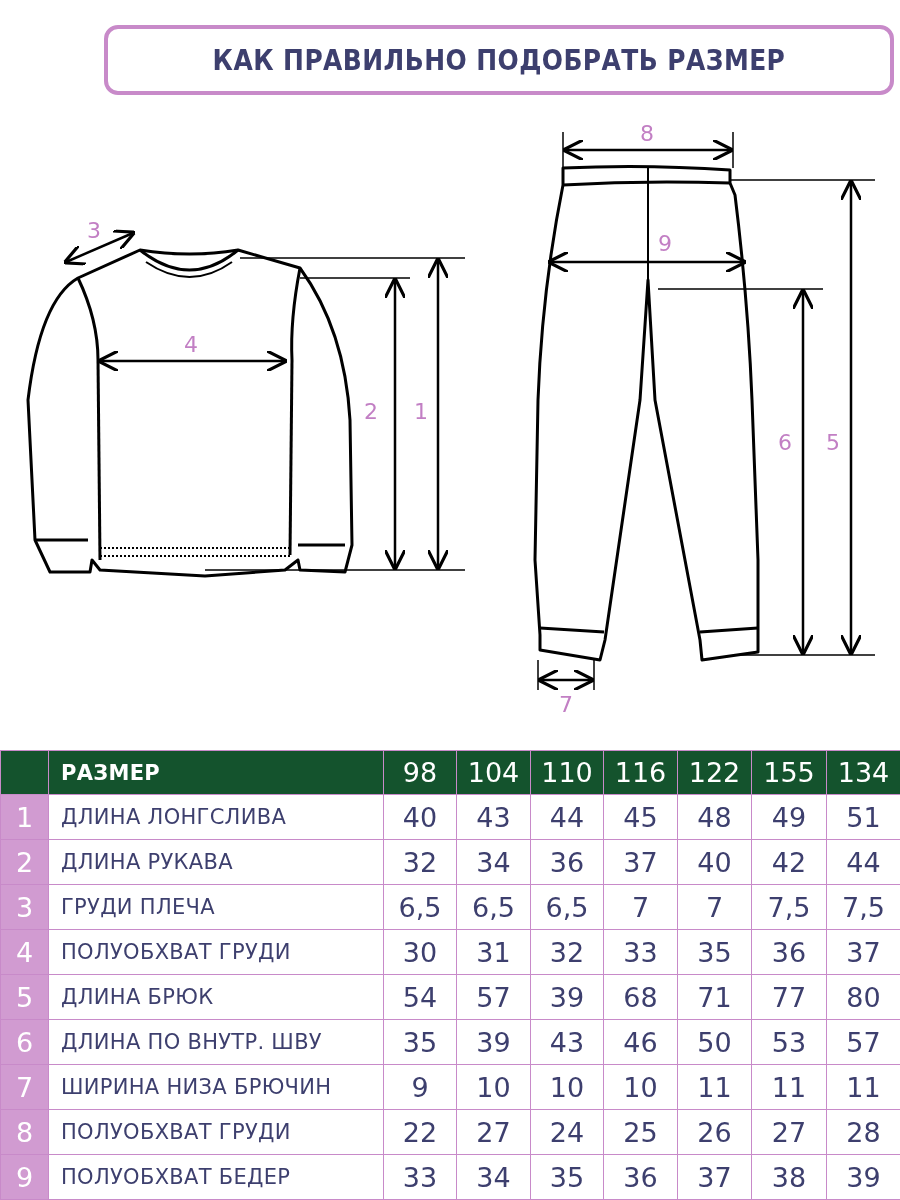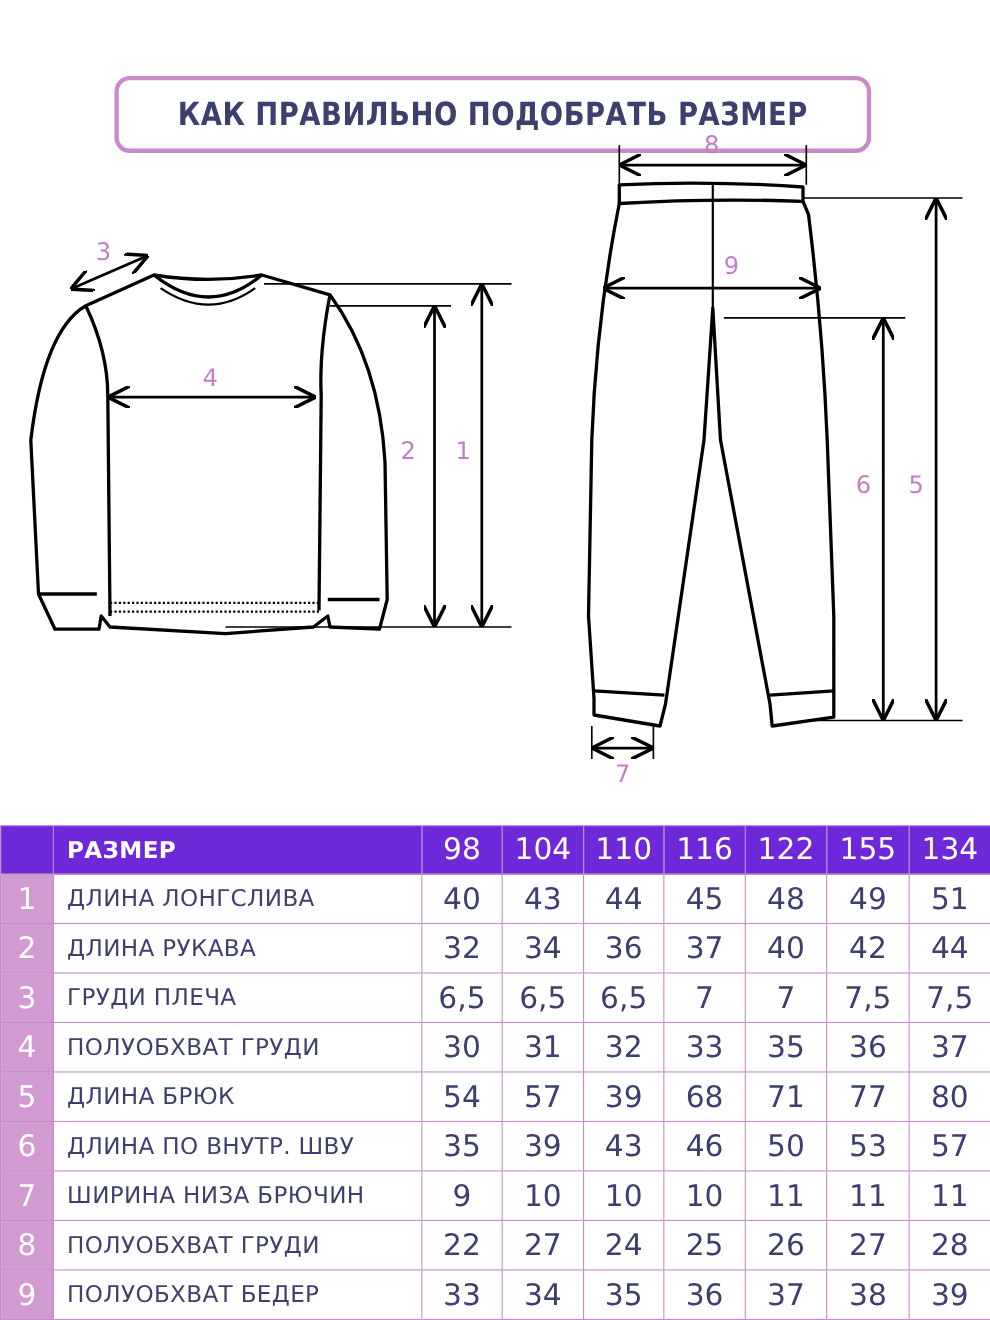--- a/index.html
+++ b/index.html
@@ -1,23 +1,23 @@
 <!DOCTYPE html>
 <html><head>
 <meta charset="utf-8">
 <style>
   html, body { margin:0; padding:0; background:#fff; }
   body { width:900px; height:1200px; position:relative; overflow:hidden; font-family:"Liberation Sans", sans-serif; }
-  .title-box { position:absolute; left:104px; top:25px; width:688px; height:70px; border:4px solid #c88ac9; border-radius:14px; box-sizing:border-box; display:flex; align-items:center; justify-content:center;margin-top:44px; }
+  .title-box { position:absolute; left:104px; top:25px; width:790px; height:70px; border:4px solid #c88ac9; border-radius:14px; box-sizing:border-box; display:flex; align-items:center; justify-content:center; }
   .title-box span { color:#3d3f6e; font-size:29px; font-weight:bold; letter-spacing:0.5px; font-family:"DejaVu Sans", sans-serif; transform:scaleX(0.86); white-space:nowrap; }
   .diagram { position:absolute; left:0; top:0; }
   .dim-label { position:absolute; color:#c27fc4; font-size:22px; font-family:"DejaVu Sans", sans-serif; transform:translate(-50%,-50%); }
   table { position:absolute; left:0; top:750px; width:900px; border-collapse:collapse; table-layout:fixed; }
   td { border:1.5px solid #c88ac9; height:44px; padding:0; text-align:center; color:#3d3f6e; font-size:27px; font-family:"DejaVu Sans", sans-serif; }
-  tr.head td { background:#6d28d9; color:#fff; height:43px; }
+  tr.head td { background:#14532d; color:#fff; height:43px; }
   td.num { background:#d19bd1; color:#fff; }
   td.lbl { text-align:left; padding-left:12px; font-weight:normal; font-size:21px; white-space:nowrap; letter-spacing:0.3px; }
   tr.head td.lbl { font-weight:bold; font-size:21px; }
   td.val { font-size:27px; }
 </style>
 </head>
 <body>
 
 <div class="title-box">
   <span>КАК ПРАВИЛЬНО ПОДОБРАТЬ РАЗМЕР</span>

